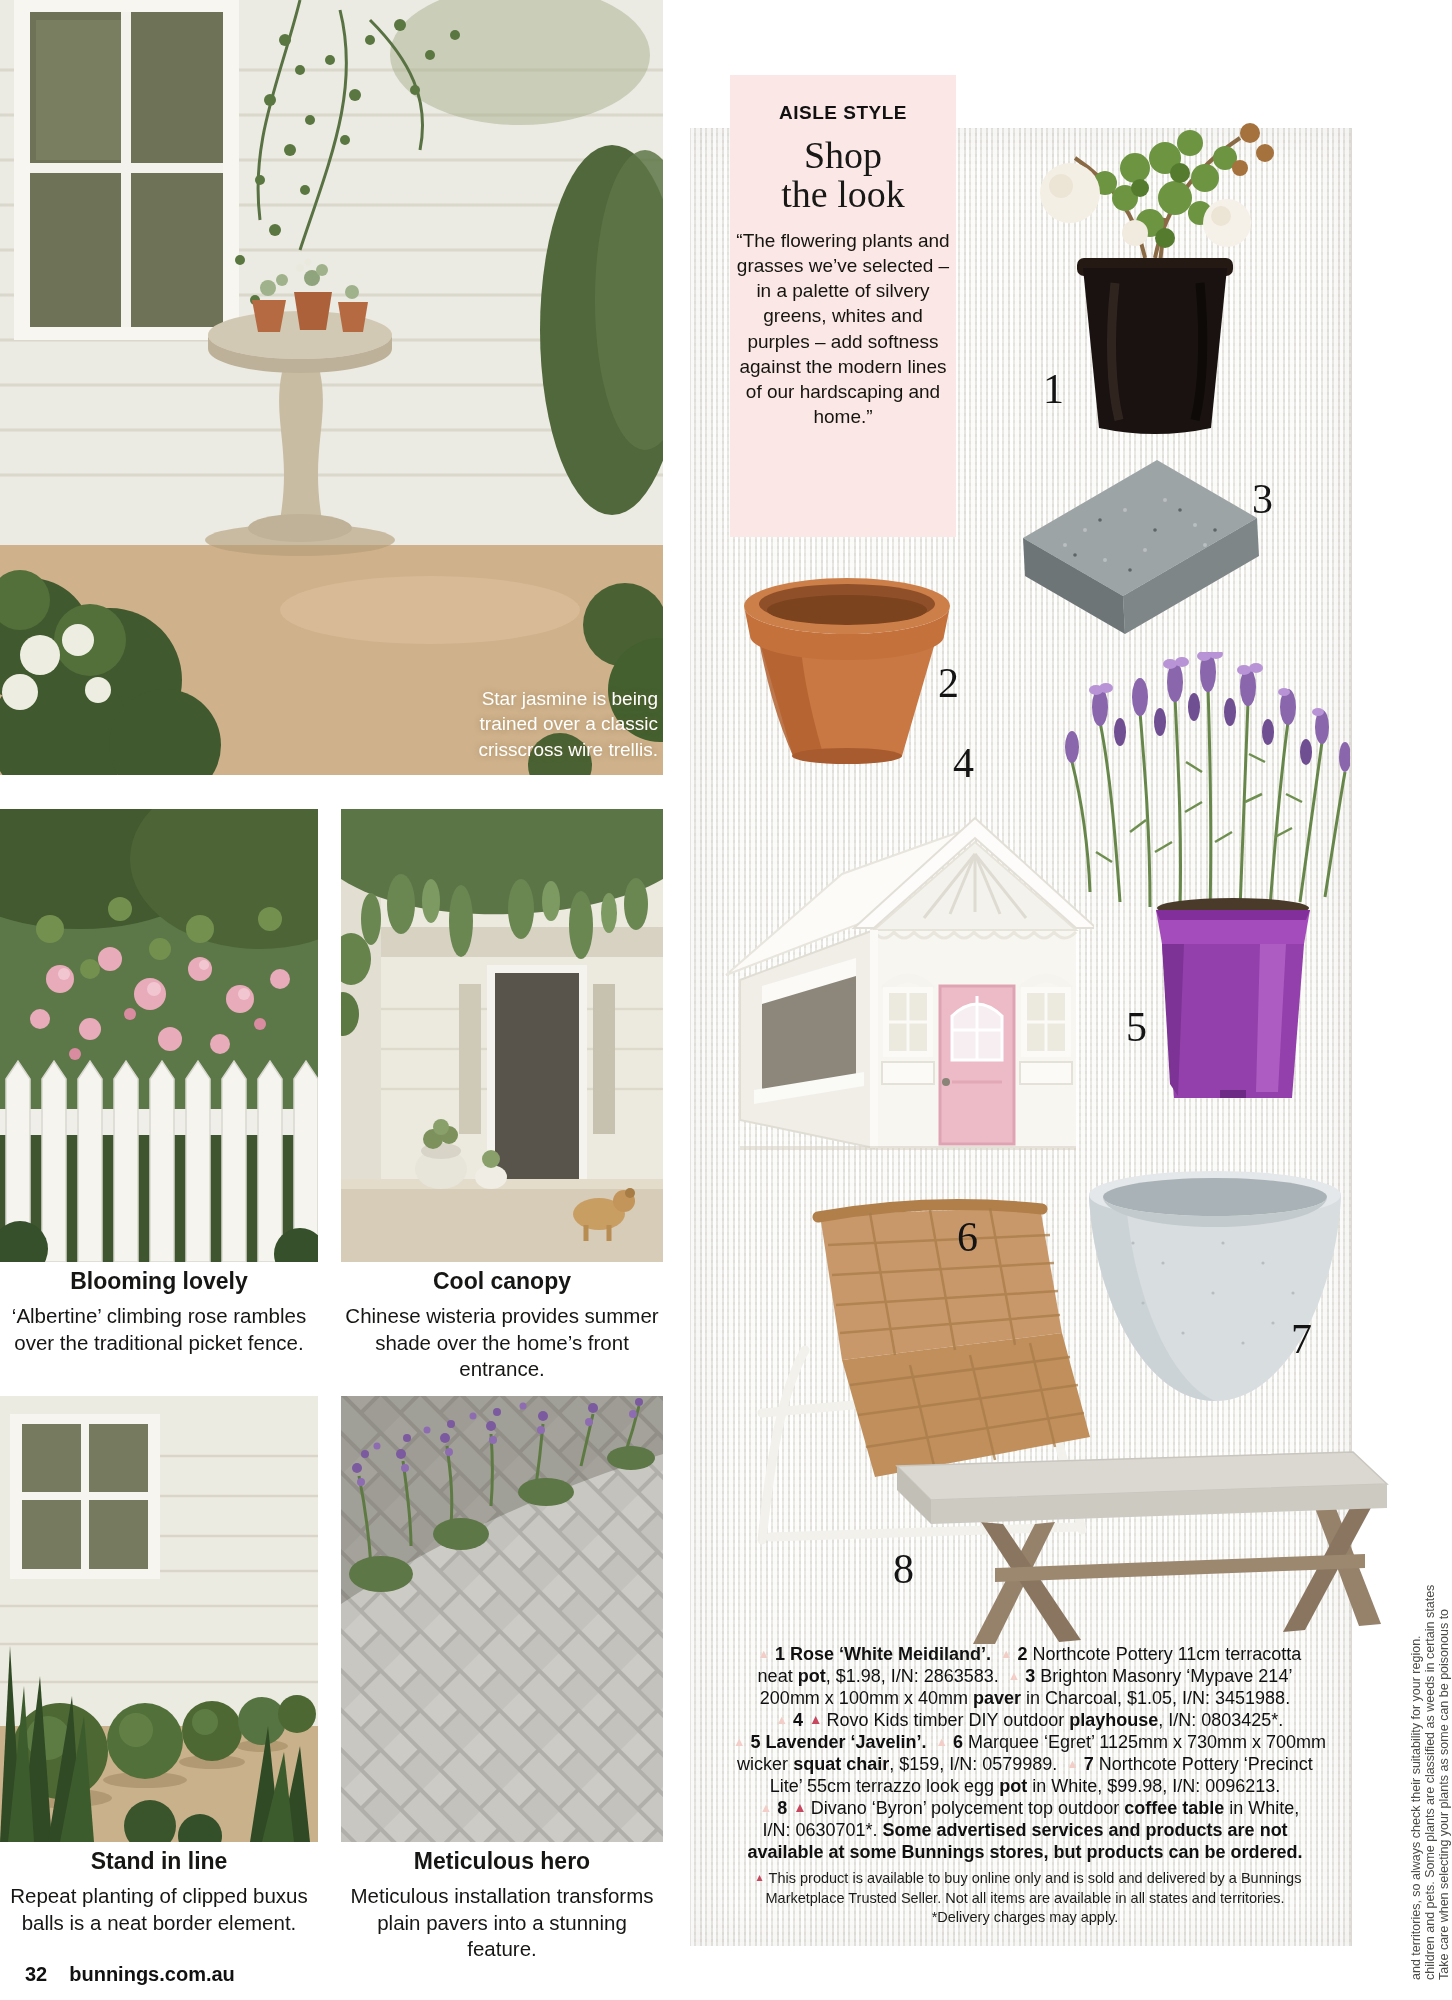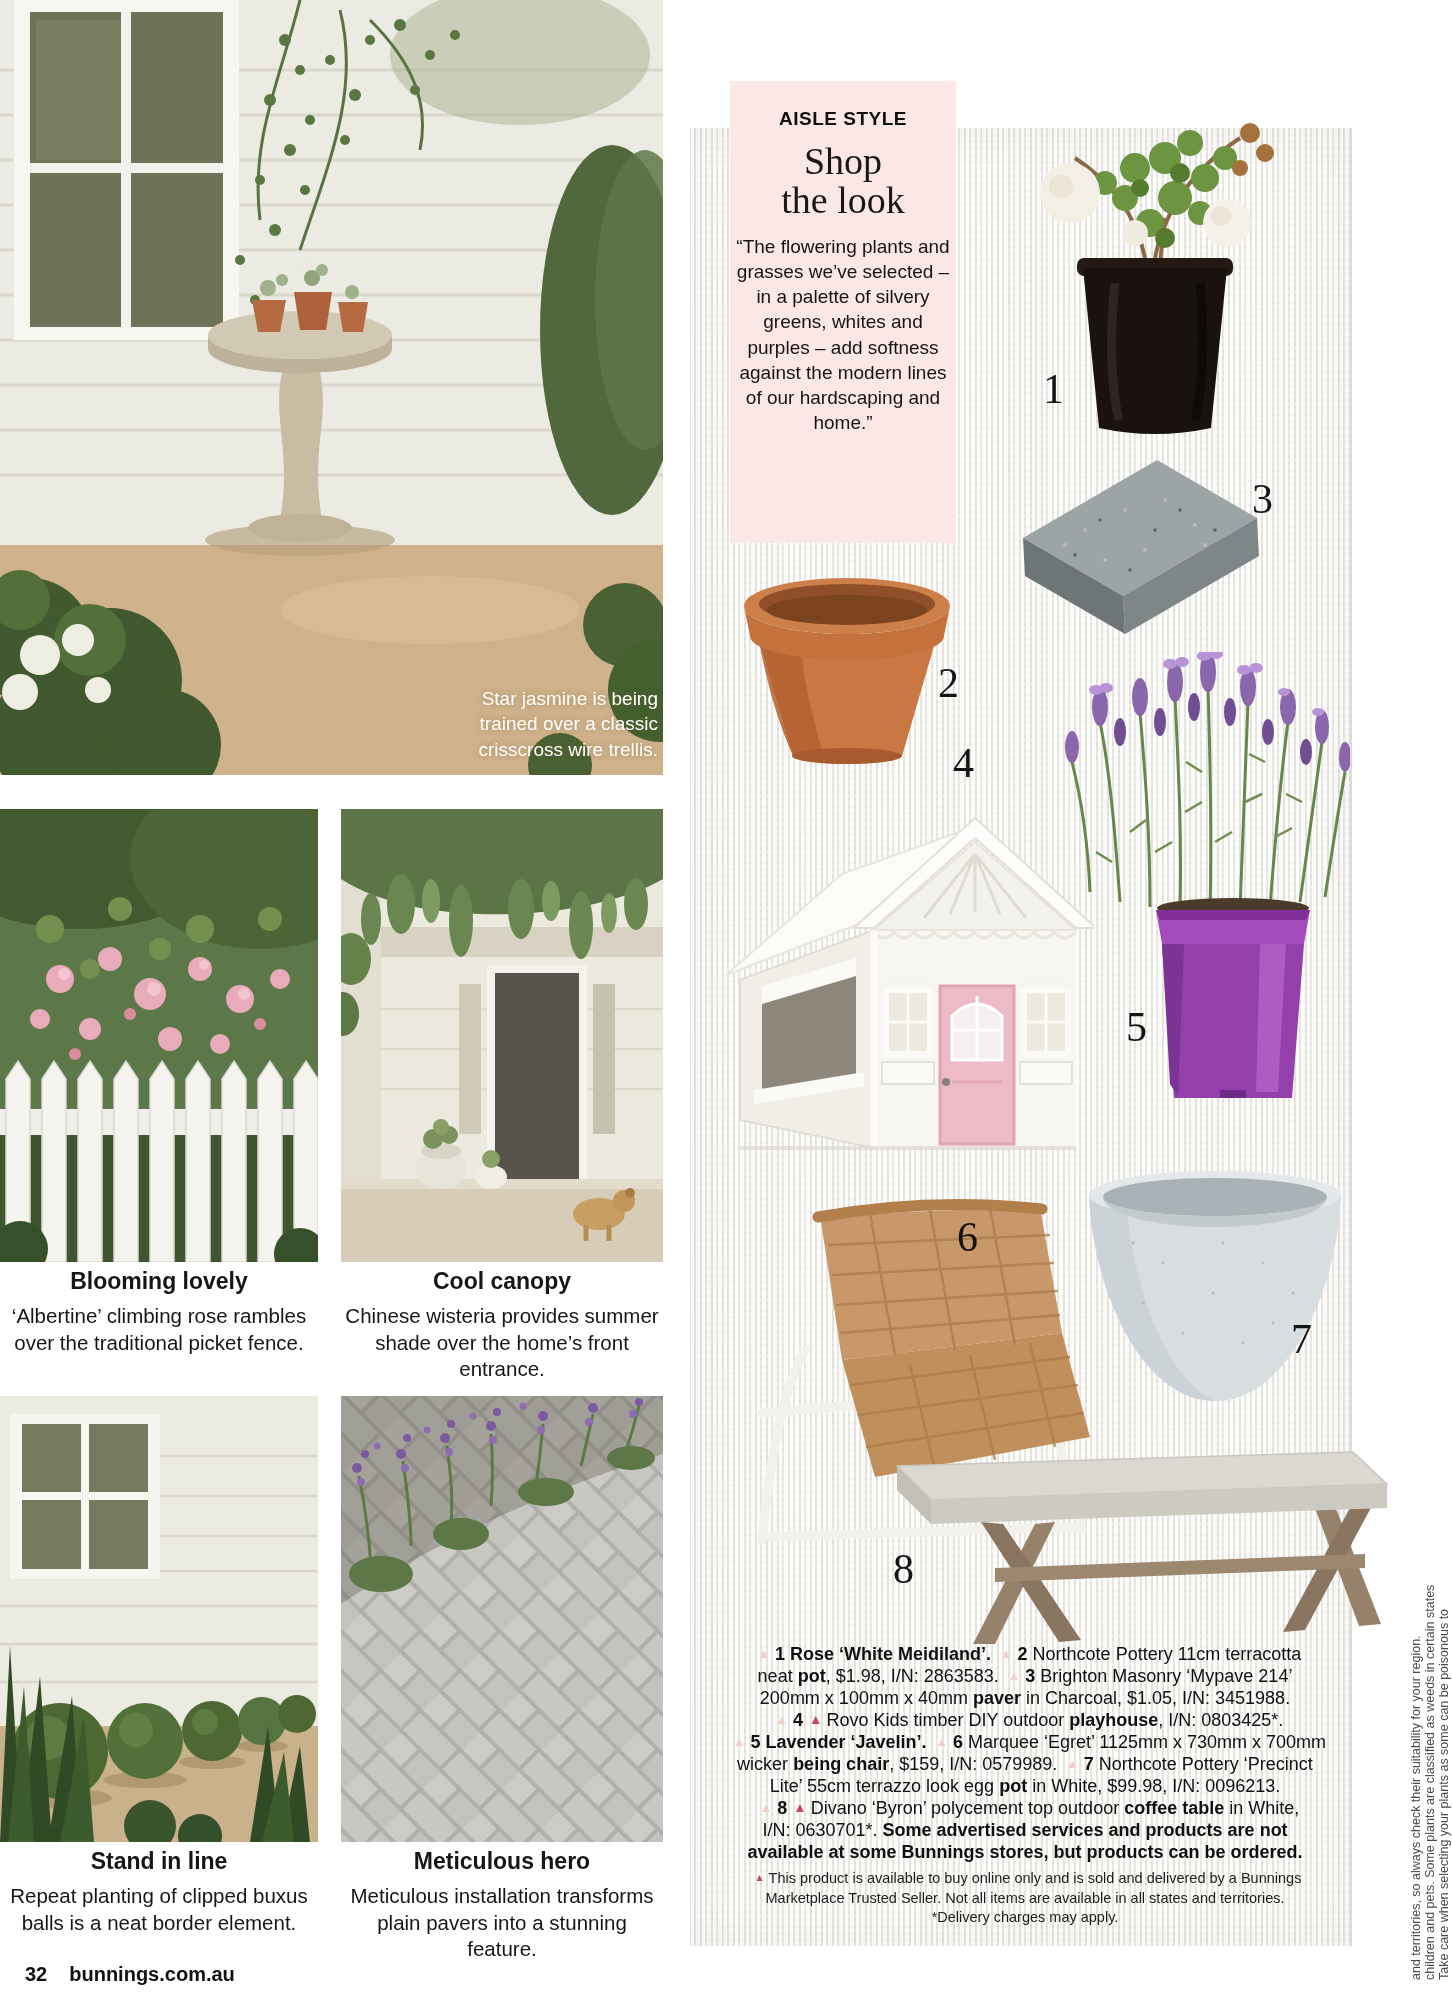--- a/index.html
+++ b/index.html
@@ -17,21 +17,21 @@
   .card-cap .cap-title{font-weight:700;font-size:23px;margin-bottom:8px;}
   .card-cap .cap-text{font-size:20.5px;line-height:1.3;}
 
   
   .texture{position:absolute;left:690px;top:128px;width:660px;height:1818px;background-color:#f3f2ee;
     background-image:
       repeating-linear-gradient(90deg, rgba(255,255,255,.95) 0 3px, rgba(221,219,212,.55) 3px 5px,
         rgba(252,252,250,.9) 5px 9px, rgba(209,207,199,.45) 9px 11px),
       repeating-linear-gradient(0deg, rgba(255,255,255,.5) 0 4px, rgba(226,224,217,.38) 4px 7px);
     box-shadow:inset 0 0 50px rgba(60,55,45,.06);border-right:1px solid #dcdad3;border-left:1px solid #e6e4de;}
-  .pink-panel{position:absolute;left:730px;top:75px;width:226px;height:462px;background:#fbe8e6;text-align:center;margin-top:6px;}
+  .pink-panel{position:absolute;left:730px;top:75px;width:226px;height:462px;background:#fbe8e6;text-align:center;}
   .kicker{font-weight:700;font-size:19px;letter-spacing:.5px;margin-top:27px;color:#111;}
   .shop-title{font-family:"Liberation Serif", serif;font-size:38px;line-height:1.02;margin-top:12px;color:#181816;}
   .quote{font-size:19px;line-height:1.33;padding:0 2px;margin-top:14px;color:#15140f;}
 
   
   .pnum{position:absolute;font-family:"Liberation Serif", serif;font-size:42px;color:#141414;line-height:1;}
 
   
   .desc{position:absolute;left:697px;top:1643px;width:656px;text-align:center;font-size:18px;
     line-height:22px;color:#101010;}
@@ -643,21 +643,21 @@
   <span class="pnum" style="left:957px;top:1216px">6</span>
   <span class="pnum" style="left:1291px;top:1318px">7</span>
   <span class="pnum" style="left:893px;top:1548px">8</span>
 
   <div class="desc">
       <div class="dline"><span class="tri tri-light">▲</span><span class="bseg">1 Rose ‘White Meidiland’.</span><span class="tri tri-light">▲</span><span class="bseg">2 </span><span>Northcote Pottery 11cm terracotta</span></div>
       <div class="dline"><span>neat </span><span class="bseg">pot</span><span>, $1.98, I/N: 2863583.</span><span class="tri tri-light">▲</span><span class="bseg">3 </span><span>Brighton Masonry ‘Mypave 214’</span></div>
       <div class="dline"><span>200mm x 100mm x 40mm </span><span class="bseg">paver</span><span> in Charcoal, $1.05, I/N: 3451988.</span></div>
       <div class="dline"><span class="tri tri-light">▲</span><span class="bseg">4</span><span class="tri tri-solid">▲</span><span>Rovo Kids timber DIY outdoor </span><span class="bseg">playhouse</span><span>, I/N: 0803425*.</span></div>
       <div class="dline"><span class="tri tri-light">▲</span><span class="bseg">5 Lavender ‘Javelin’.</span><span class="tri tri-light">▲</span><span class="bseg">6 </span><span>Marquee ‘Egret’ 1125mm x 730mm x 700mm</span></div>
-      <div class="dline"><span>wicker </span><span class="bseg">being chair</span><span>, $159, I/N: 0579989.</span><span class="tri tri-light">▲</span><span class="bseg">7 </span><span>Northcote Pottery ‘Precinct</span></div>
+      <div class="dline"><span>wicker </span><span class="bseg">squat chair</span><span>, $159, I/N: 0579989.</span><span class="tri tri-light">▲</span><span class="bseg">7 </span><span>Northcote Pottery ‘Precinct</span></div>
       <div class="dline"><span>Lite’ 55cm terrazzo look egg </span><span class="bseg">pot</span><span> in White, $99.98, I/N: 0096213.</span></div>
       <div class="dline"><span class="tri tri-light">▲</span><span class="bseg">8</span><span class="tri tri-solid">▲</span><span>Divano ‘Byron’ polycement top outdoor </span><span class="bseg">coffee table</span><span> in White,</span></div>
       <div class="dline"><span>I/N: 0630701*. </span><span class="bseg">Some advertised services and products are not</span></div>
       <div class="dline"><span class="bseg">available at some Bunnings stores, but products can be ordered.</span></div>
     </div>
   <div class="fineprint">
       <div class="dline"><span class="tri tri-solid">▲</span><span>This product is available to buy online only and is sold and delivered by a Bunnings</span></div>
       <div class="dline"><span>Marketplace Trusted Seller. Not all items are available in all states and territories.</span></div>
       <div class="dline"><span>*Delivery charges may apply.</span></div>
     </div>

